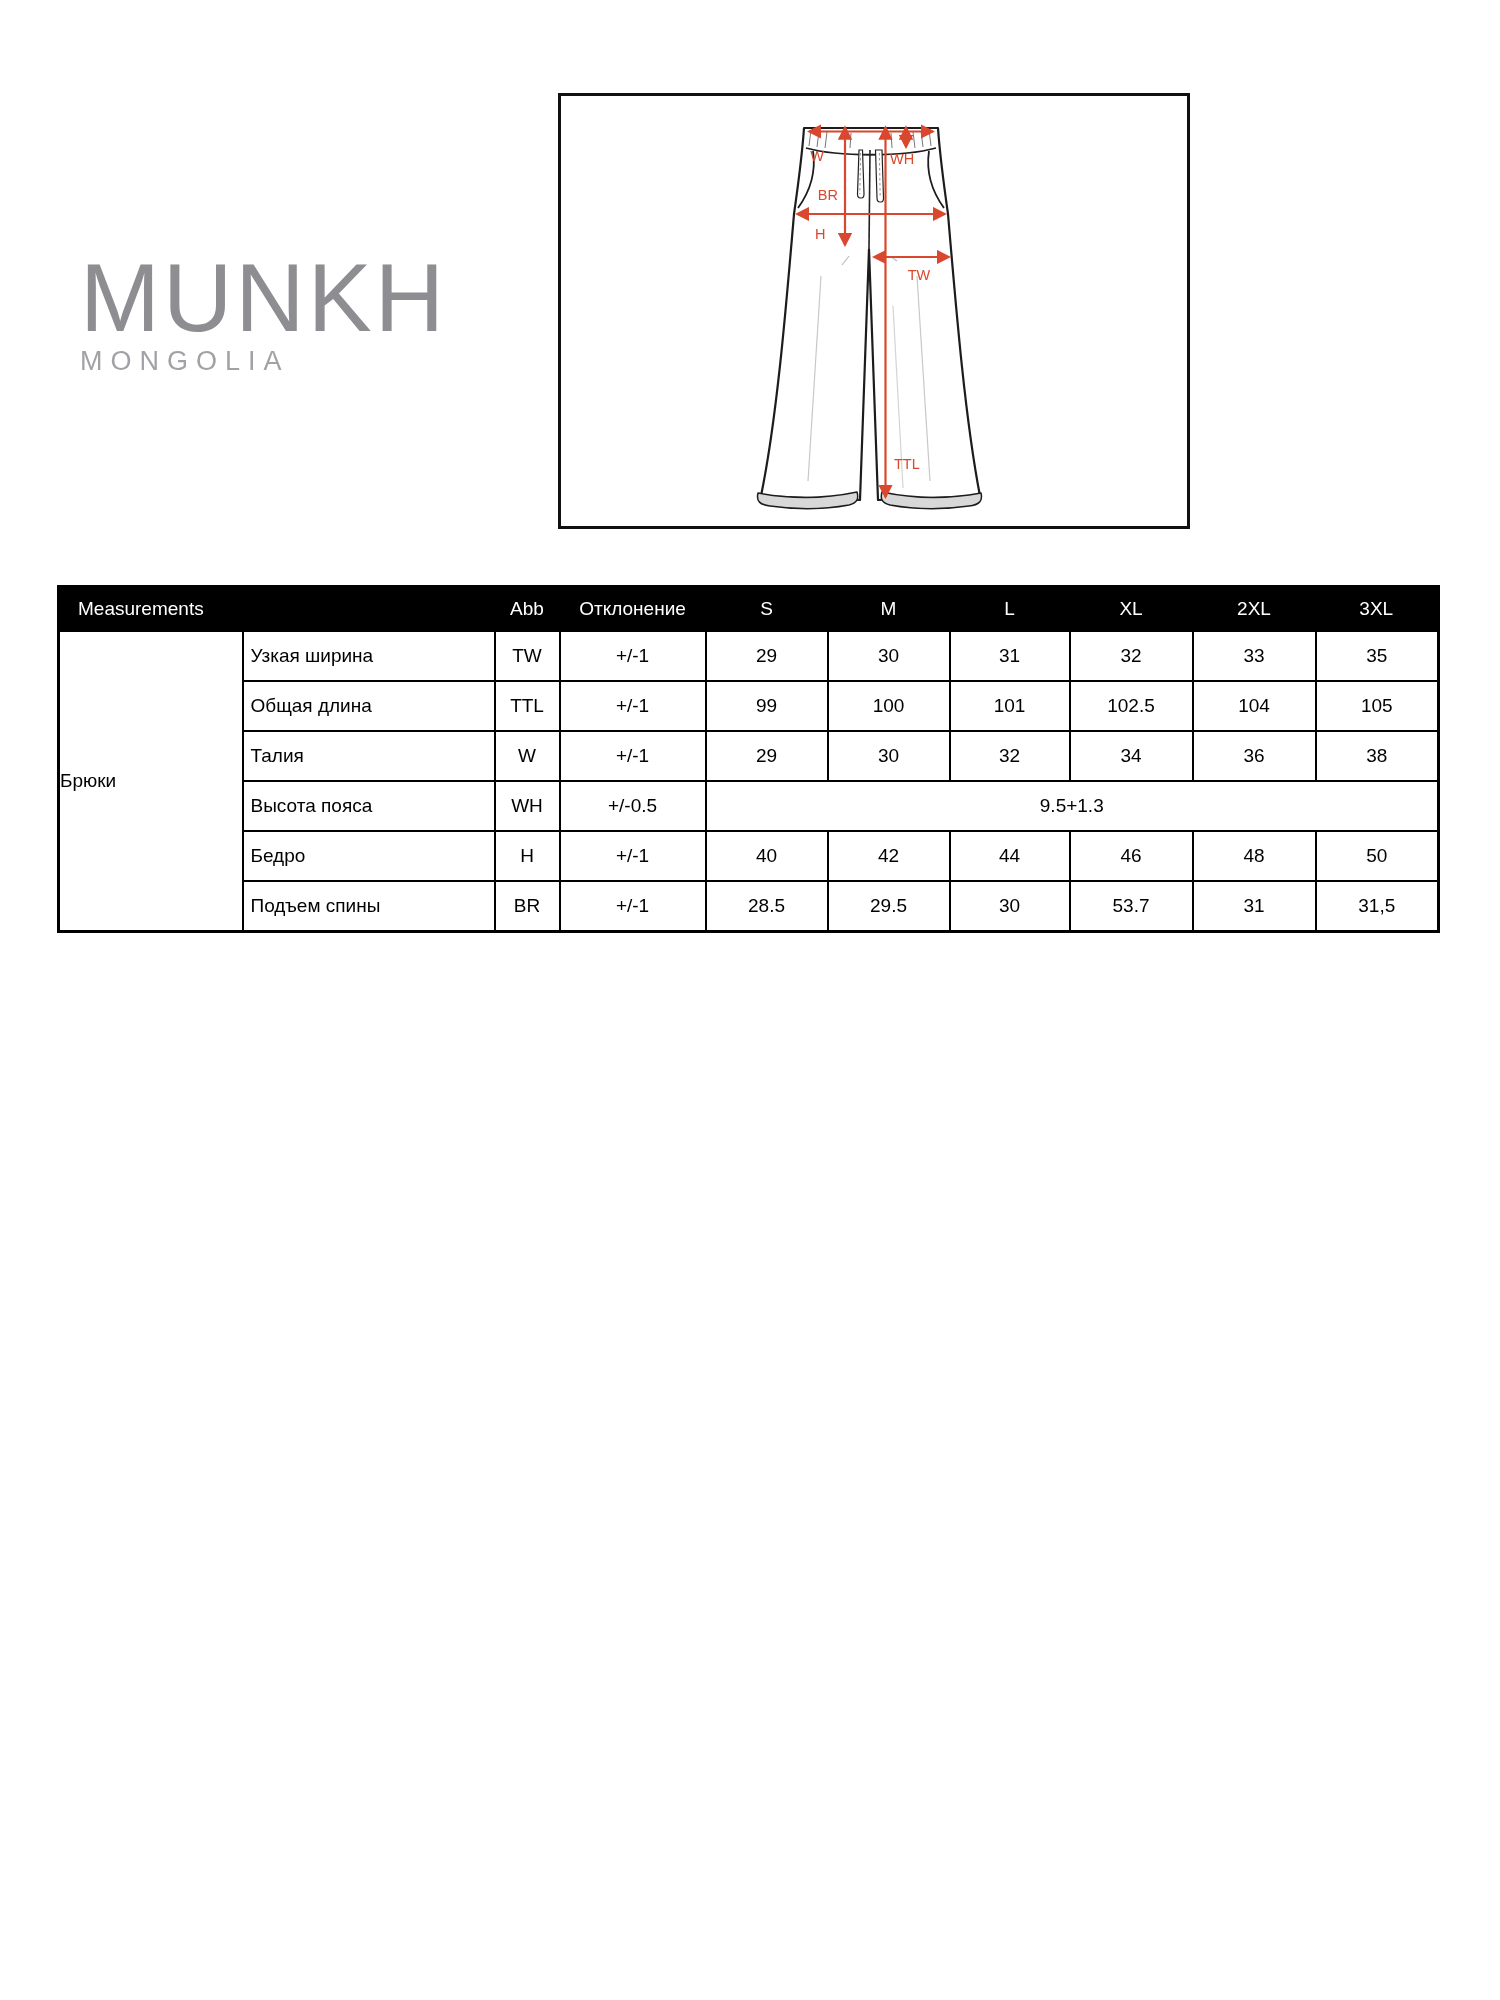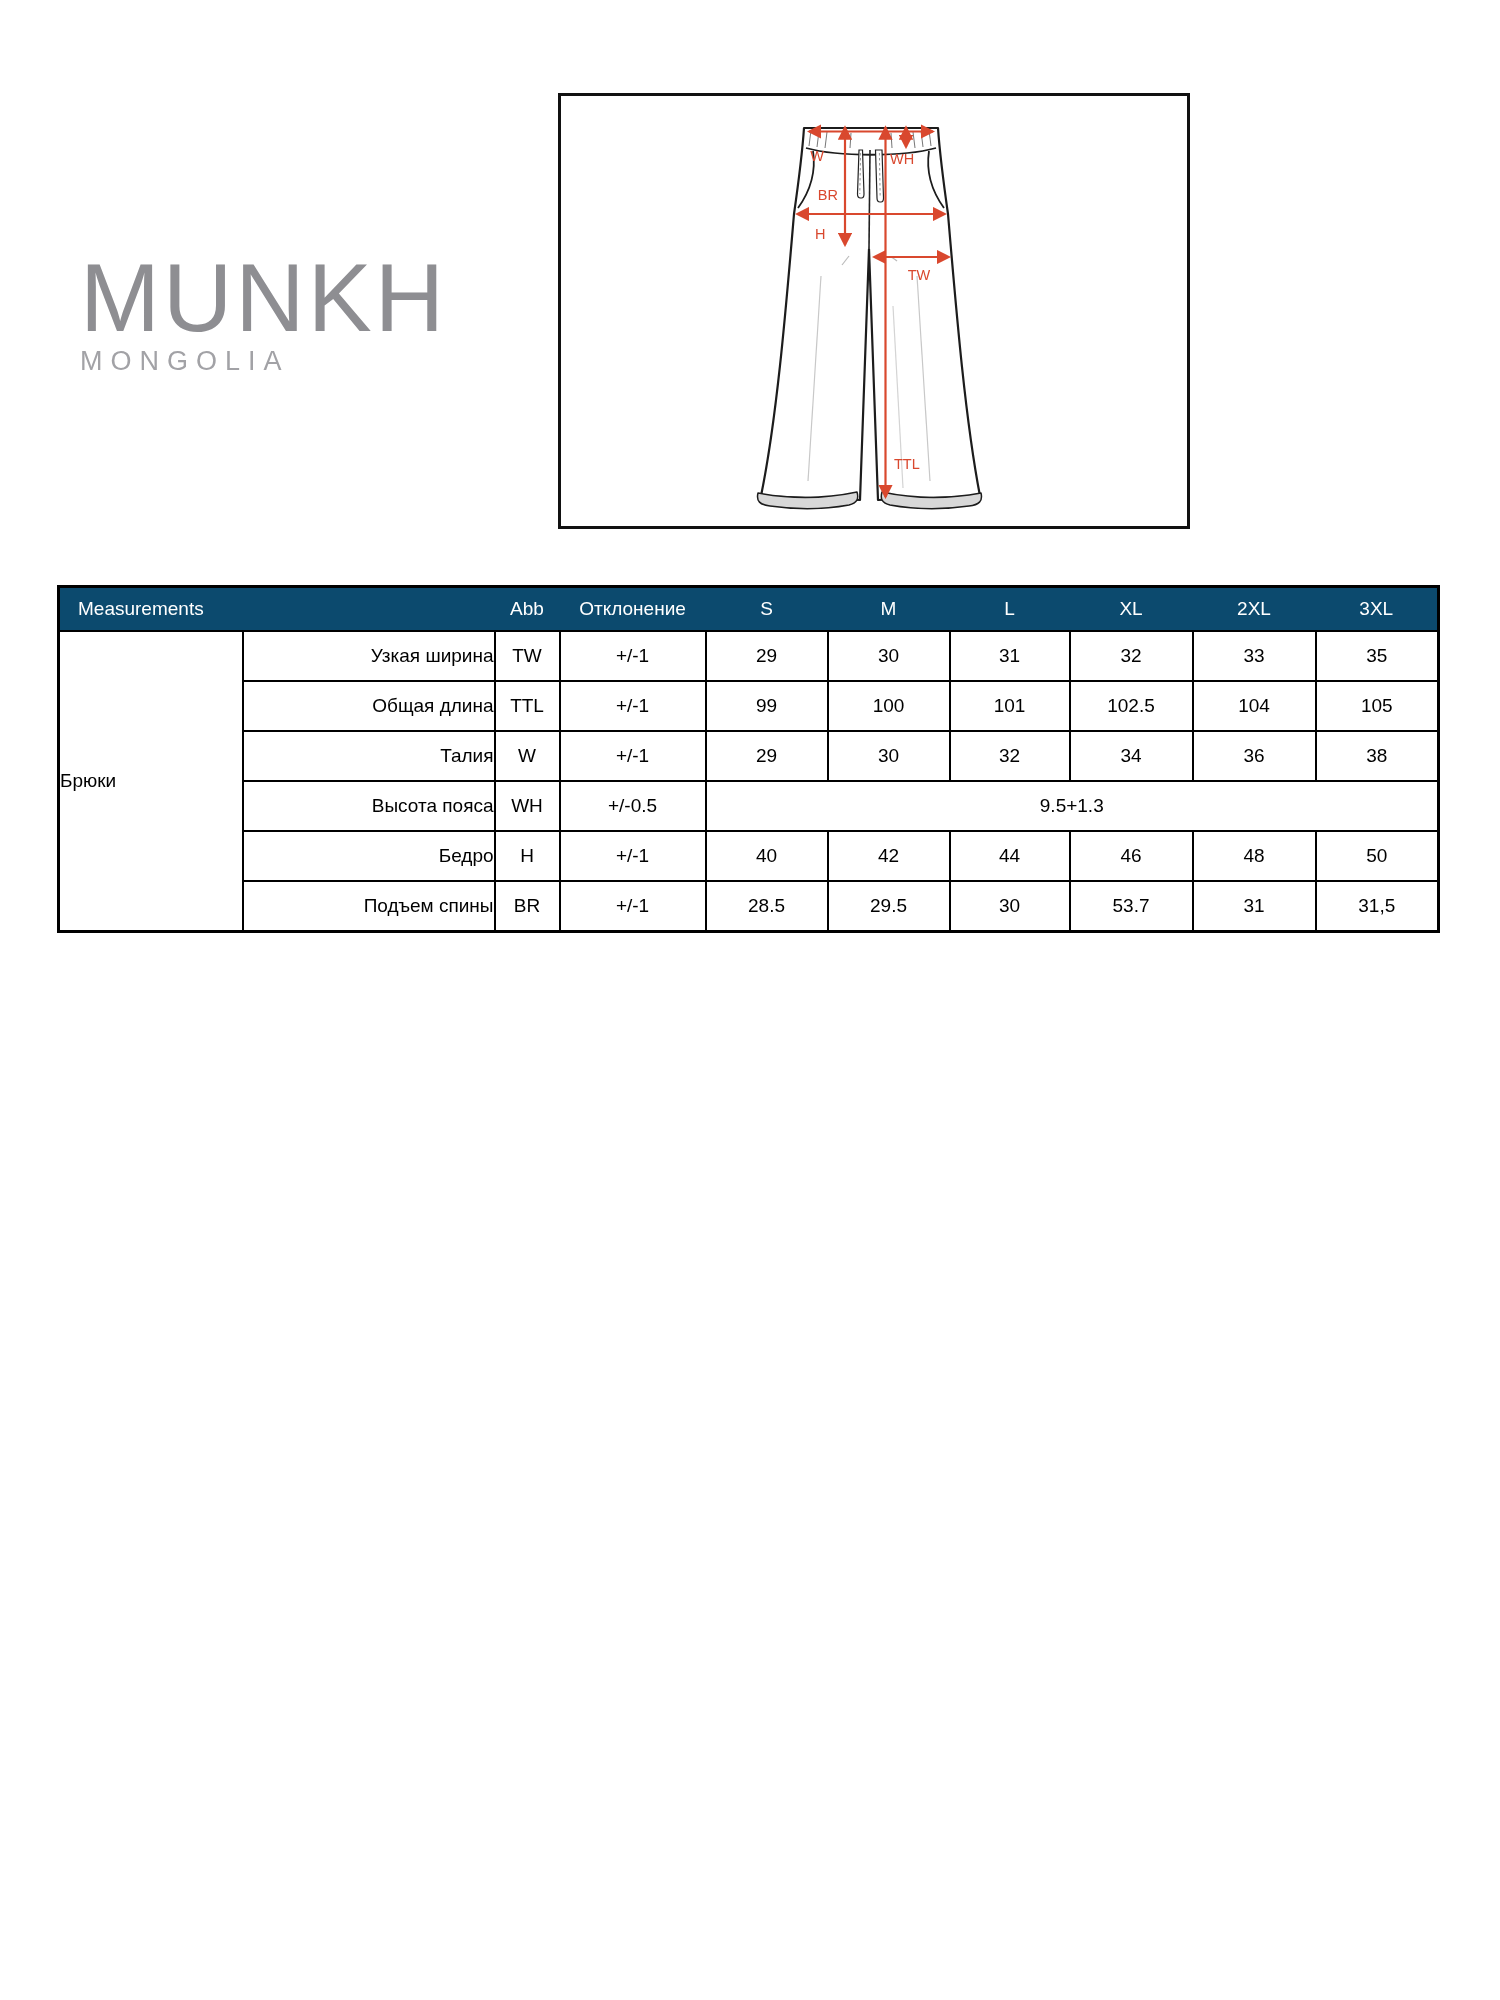--- a/index.html
+++ b/index.html
@@ -29,29 +29,29 @@
   .diagram-box svg{display:block;}
 
   
   .table-wrap{position:absolute;left:57px;top:585px;width:1380px;}
   table.meas{
     border-collapse:collapse;table-layout:fixed;width:1380px;
     font-size:19px;
   }
   table.meas{border:3px solid #000;}
   table.meas thead th{
-    background:#0c4a6e;color:#fff;font-weight:400;height:42px;
+    background:#000000;color:#fff;font-weight:400;height:42px;
     text-align:center;padding:0;border:0;
   }
   table.meas thead th.first{text-align:left;padding-left:18px;}
   table.meas tbody td{
     border:2px solid #000;height:48px;text-align:center;padding:0;
     background:#fff;
   }
-  table.meas tbody td.name{text-align:right;}
+  table.meas tbody td.name{text-align:left;padding-left:7px;}
   table.meas tbody td.group{text-align:left;}
 </style>
 </head>
 <body>
 
 <div class="page">
 
   <div class="logo">
     <div class="name">MUNKH</div>
     <div class="subtitle">MONGOLIA</div>

